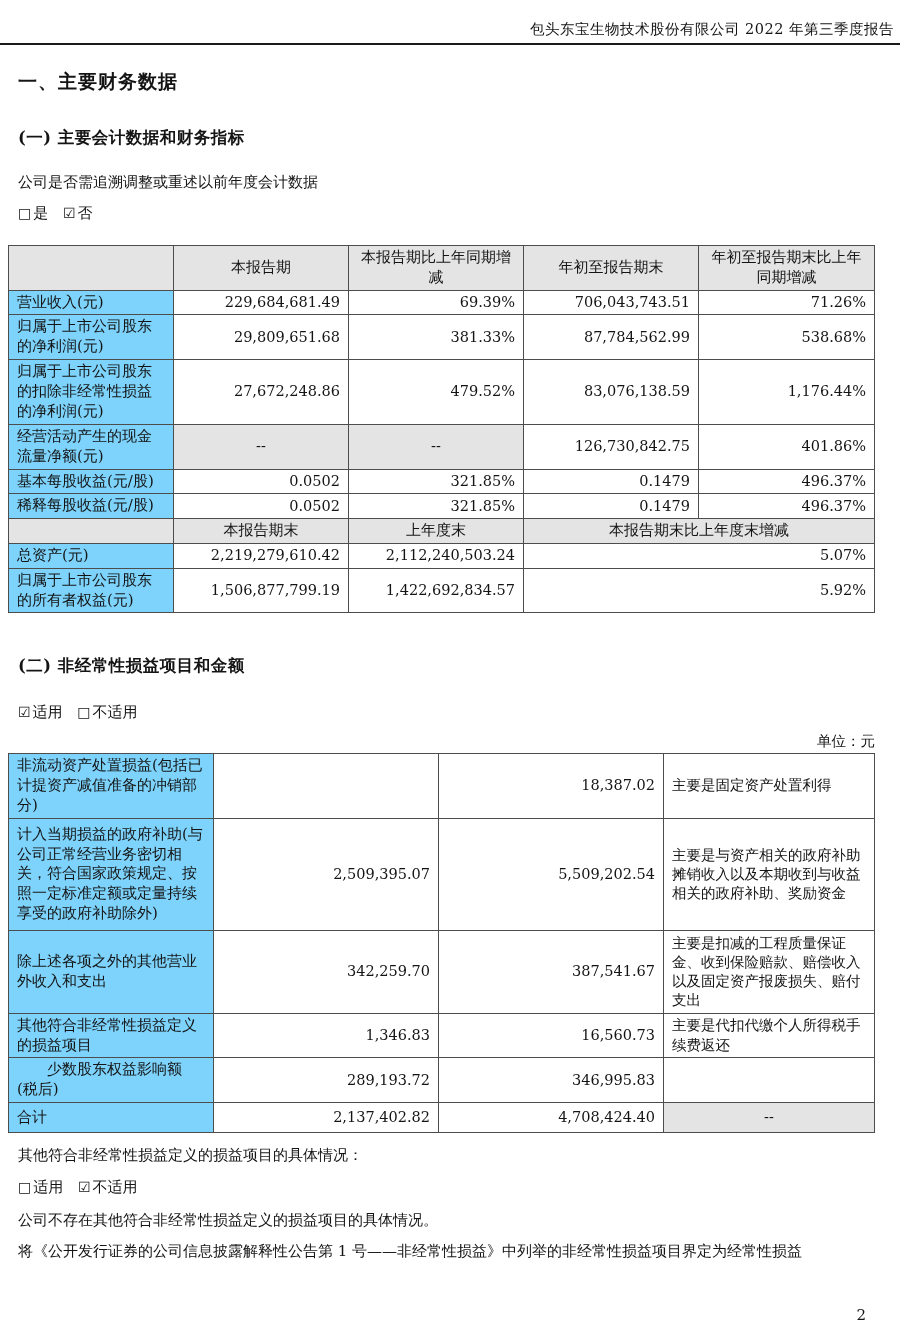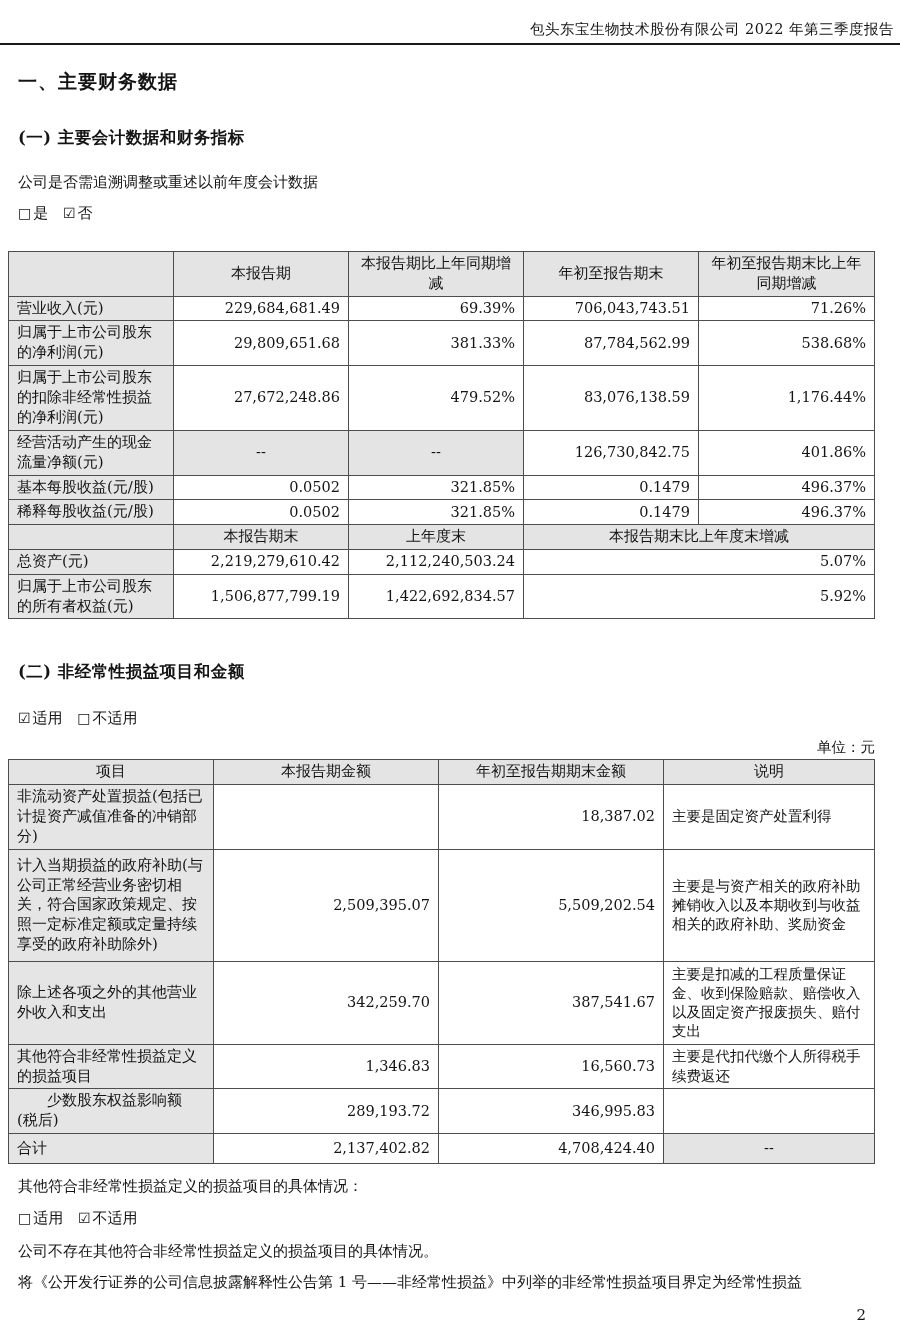--- a/index.html
+++ b/index.html
@@ -24,27 +24,27 @@
   table {
     border-collapse:collapse; table-layout:fixed;
     margin-left:8px; width:866px; font-size:14.5px;
   }
   td {
     border:1px solid #4d4d4d; padding:2px 8px;
     vertical-align:middle; line-height:1.32;
     overflow:hidden;
   }
   .gray { background:#e4e4e4; }
-  .lbl  { background:#e5e5e5; text-align:left; font-size:15px; }
+  .lbl  { background:#7dd3fc; text-align:left; font-size:15px; }
   .num  { text-align:right; }
   .ctr  { text-align:center; }
   .hdr  { background:#e4e4e4; text-align:center; font-size:15px; }
   .pre  { white-space:pre-line; }
 
-  .t1 { margin-top:28px;border-radius:17px; }
+  .t1 { margin-top:22px;border-radius:17px; }
   .t2 { margin-top:2px; }
   tr.h40 { height:40px; } tr.h23 { height:23px; } tr.h43 { height:43px; }
   tr.h65 { height:65px; } tr.h42 { height:42px; } tr.h24 { height:24px; }
   tr.h21 { height:21px; } tr.h25 { height:25px; } tr.h58 { height:58px; }
   tr.h112 { height:112px;padding-left:28px; } tr.h83 { height:83px; } tr.h30 { height:30px; }
 
   .m42 { margin-top:42px; }
   .m26 { margin-top:26px; }
   .m13 { margin-top:13px; }
   .m14 { margin-top:14px; }
@@ -160,26 +160,20 @@
 <div class="unit-line">单位：元</div>
 
 <table class="t2">
   <colgroup>
       <col style="width:205px">
       <col style="width:225px">
       <col style="width:225px">
       <col style="width:211px">
     </colgroup>
   <tbody>
-      <tr class="h25">
-    <td class="hdr">项目</td>
-    <td class="hdr">本报告期金额</td>
-    <td class="hdr">年初至报告期期末金额</td>
-    <td class="hdr">说明</td>
-  </tr>
   <tr class="h58">
     <td class="lbl">非流动资产处置损益(包括已计提资产减值准备的冲销部分)</td>
     <td class="num"></td>
     <td class="num">18,387.02</td>
     <td>主要是固定资产处置利得</td>
   </tr>
   <tr class="h112">
     <td class="lbl">计入当期损益的政府补助(与公司正常经营业务密切相关，符合国家政策规定、按照一定标准定额或定量持续享受的政府补助除外)</td>
     <td class="num">2,509,395.07</td>
     <td class="num">5,509,202.54</td>

